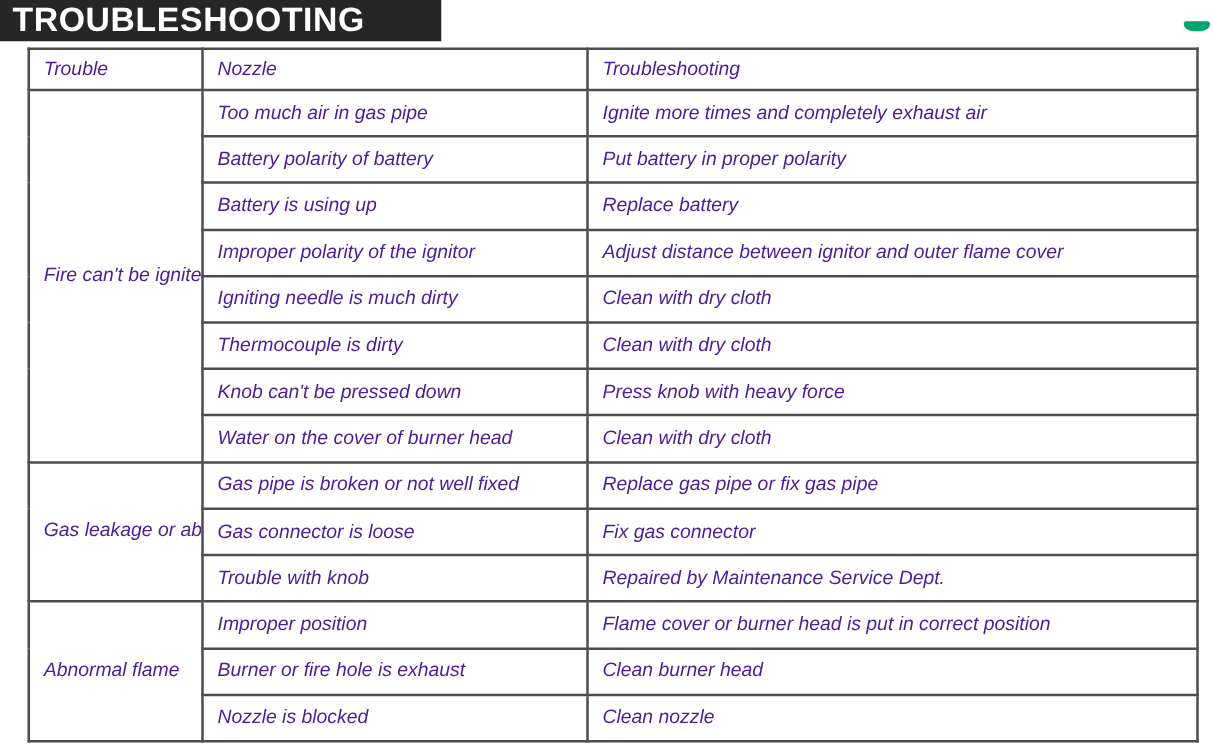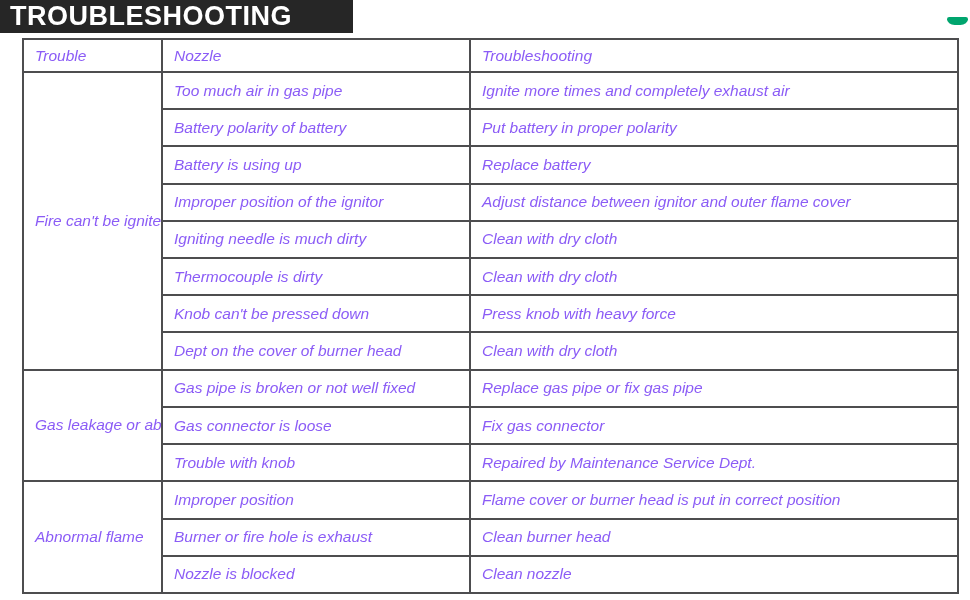--- a/index.html
+++ b/index.html
@@ -50,21 +50,21 @@
     left: 22px;
     top: 38px;
     width: 935px;
     height: 556px;
     border-collapse: collapse;
     table-layout: fixed;
   }
   table.ts th, table.ts td {
     border: 2px solid #4d4d4f;
     font-style: italic;
-    color: #8b5cf6;
+    color: #4c1d95;
     font-size: 15.5px;
     text-align: left;
     vertical-align: middle;
     padding: 0 6px 0 11px;
     overflow: hidden;
     white-space: nowrap;
   }
   table.ts thead tr {
     height: 33px;
   }
@@ -114,37 +114,37 @@
       </tr>
       <tr>
         <td class="cause">Battery polarity of battery</td>
         <td class="fix">Put battery in proper polarity</td>
       </tr>
       <tr>
         <td class="cause">Battery is using up</td>
         <td class="fix">Replace battery</td>
       </tr>
       <tr>
-        <td class="cause">Improper position of the ignitor</td>
+        <td class="cause">Improper polarity of the ignitor</td>
         <td class="fix">Adjust distance between ignitor and outer flame cover</td>
       </tr>
       <tr>
         <td class="cause">Igniting needle is much dirty</td>
         <td class="fix">Clean with dry cloth</td>
       </tr>
       <tr>
         <td class="cause">Thermocouple is dirty</td>
         <td class="fix">Clean with dry cloth</td>
       </tr>
       <tr>
         <td class="cause">Knob can't be pressed down</td>
         <td class="fix">Press knob with heavy force</td>
       </tr>
       <tr>
-        <td class="cause">Dept on the cover of burner head</td>
+        <td class="cause">Water on the cover of burner head</td>
         <td class="fix">Clean with dry cloth</td>
       </tr>
     </tbody>
 
     <tbody>
       <tr>
         <td class="trouble" rowspan="3">Gas leakage or
 abnormal smell</td>
         <td class="cause">Gas pipe is broken or not well fixed</td>
         <td class="fix">Replace gas pipe or fix gas pipe</td>

